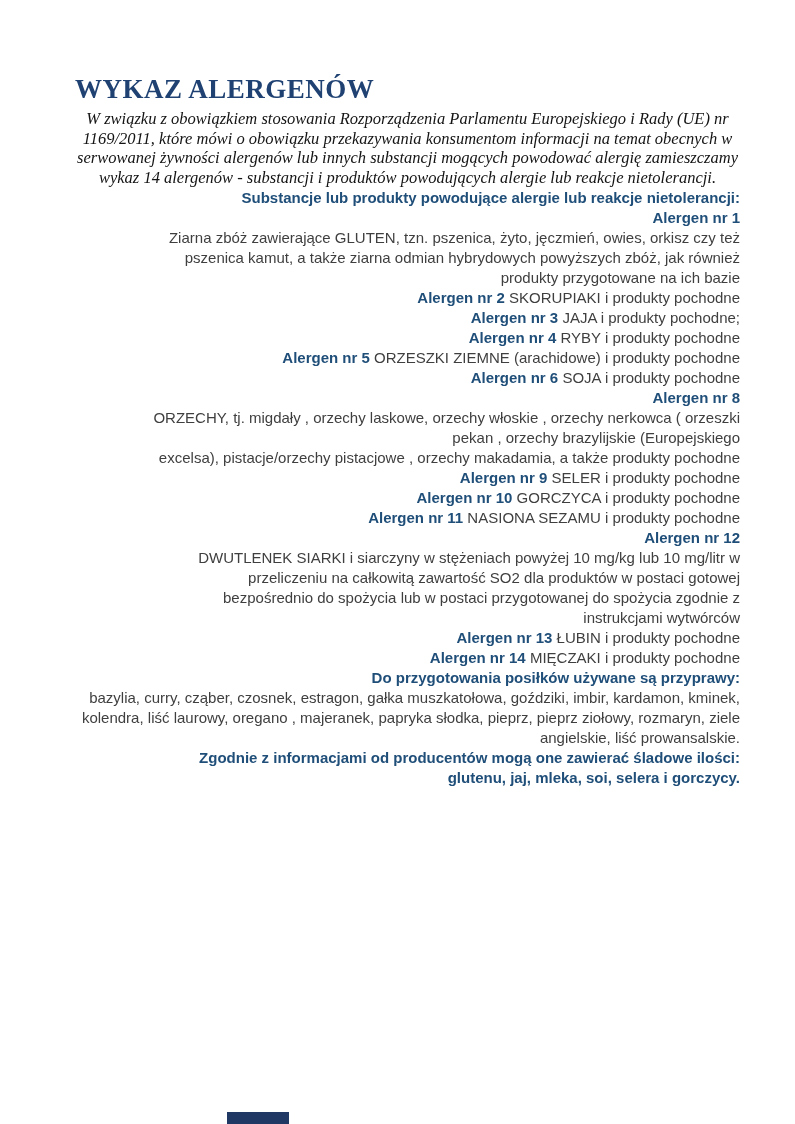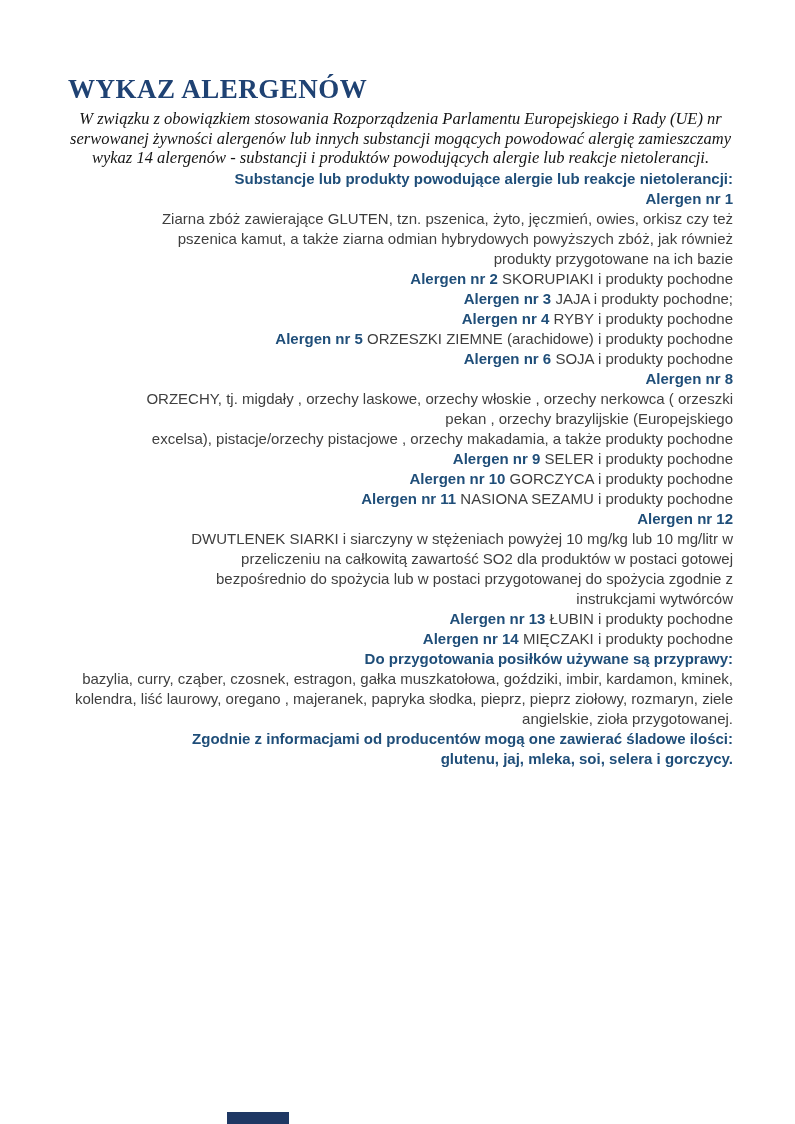--- a/index.html
+++ b/index.html
@@ -5,21 +5,21 @@
   html, body { margin: 0; padding: 0; }
   body {
     width: 795px; height: 1124px;
     background: #ffffff;
     position: relative;
     overflow: hidden;
     font-family: "Liberation Sans", sans-serif;
   }
   .content {
     position: absolute;
-    left: 68px; top: 74px;
+    left: 75px; top: 74px;
     width: 665px;
   }
   .doc-title {
     font-family: "Liberation Serif", serif;
     font-weight: bold;
     font-size: 27px;
     letter-spacing: 0.5px;
     color: #1F4273;
     margin: 0 0 5px 0;
     line-height: 30px;
@@ -53,20 +53,21 @@
     background: #1F3864;
   }
 </style>
 </head>
 <body>
 
 <div class="content">
   <h1 class="doc-title">WYKAZ ALERGENÓW</h1>
   <div class="intro" id="intro">
       <div class="intro-line">W związku z obowiązkiem stosowania Rozporządzenia Parlamentu Europejskiego i Rady (UE) nr</div>
+      <div class="intro-line">1169/2011, które mówi o obowiązku przekazywania konsumentom informacji na temat obecnych w</div>
       <div class="intro-line">serwowanej żywności alergenów lub innych substancji mogących powodować alergię zamieszczamy</div>
       <div class="intro-line">wykaz 14 alergenów - substancji i produktów powodujących alergie lub reakcje nietolerancji.</div>
     </div>
   <div class="lines" id="lines">
       <div class="line"><span class="hl">Substancje lub produkty powodujące alergie lub reakcje nietolerancji:</span></div>
       <div class="line"><span class="hl">Alergen nr 1</span></div>
       <div class="line"><span>Ziarna zbóż zawierające GLUTEN, tzn. pszenica, żyto, jęczmień, owies, orkisz czy też</span></div>
       <div class="line"><span>pszenica kamut, a także ziarna odmian hybrydowych powyższych zbóż, jak również</span></div>
       <div class="line"><span>produkty przygotowane na ich bazie</span></div>
       <div class="line"><span class="hl">Alergen nr 2</span><span> SKORUPIAKI i produkty pochodne</span></div>
@@ -84,19 +85,19 @@
       <div class="line"><span class="hl">Alergen nr 12</span></div>
       <div class="line"><span>DWUTLENEK SIARKI i siarczyny w stężeniach powyżej 10 mg/kg lub 10 mg/litr w</span></div>
       <div class="line"><span>przeliczeniu na całkowitą zawartość SO2 dla produktów w postaci gotowej</span></div>
       <div class="line"><span>bezpośrednio do spożycia lub w postaci przygotowanej do spożycia zgodnie z</span></div>
       <div class="line"><span>instrukcjami wytwórców</span></div>
       <div class="line"><span class="hl">Alergen nr 13</span><span> ŁUBIN i produkty pochodne</span></div>
       <div class="line"><span class="hl">Alergen nr 14</span><span> MIĘCZAKI i produkty pochodne</span></div>
       <div class="line"><span class="hl">Do przygotowania posiłków używane są przyprawy:</span></div>
       <div class="line"><span>bazylia, curry, cząber, czosnek, estragon, gałka muszkatołowa, goździki, imbir, kardamon, kminek,</span></div>
       <div class="line"><span>kolendra, liść laurowy, oregano , majeranek, papryka słodka, pieprz, pieprz ziołowy, rozmaryn, ziele</span></div>
-      <div class="line"><span>angielskie, zioła przygotowanej.</span></div>
+      <div class="line"><span>angielskie, liść prowansalskie.</span></div>
       <div class="line"><span class="hl">Zgodnie z informacjami od producentów mogą one zawierać śladowe ilości:</span></div>
       <div class="line"><span class="hl">glutenu, jaj, mleka, soi, selera i gorczycy.</span></div>
     </div>
 </div>
 
 <div class="footer-bar"></div>
 
 </body></html>

